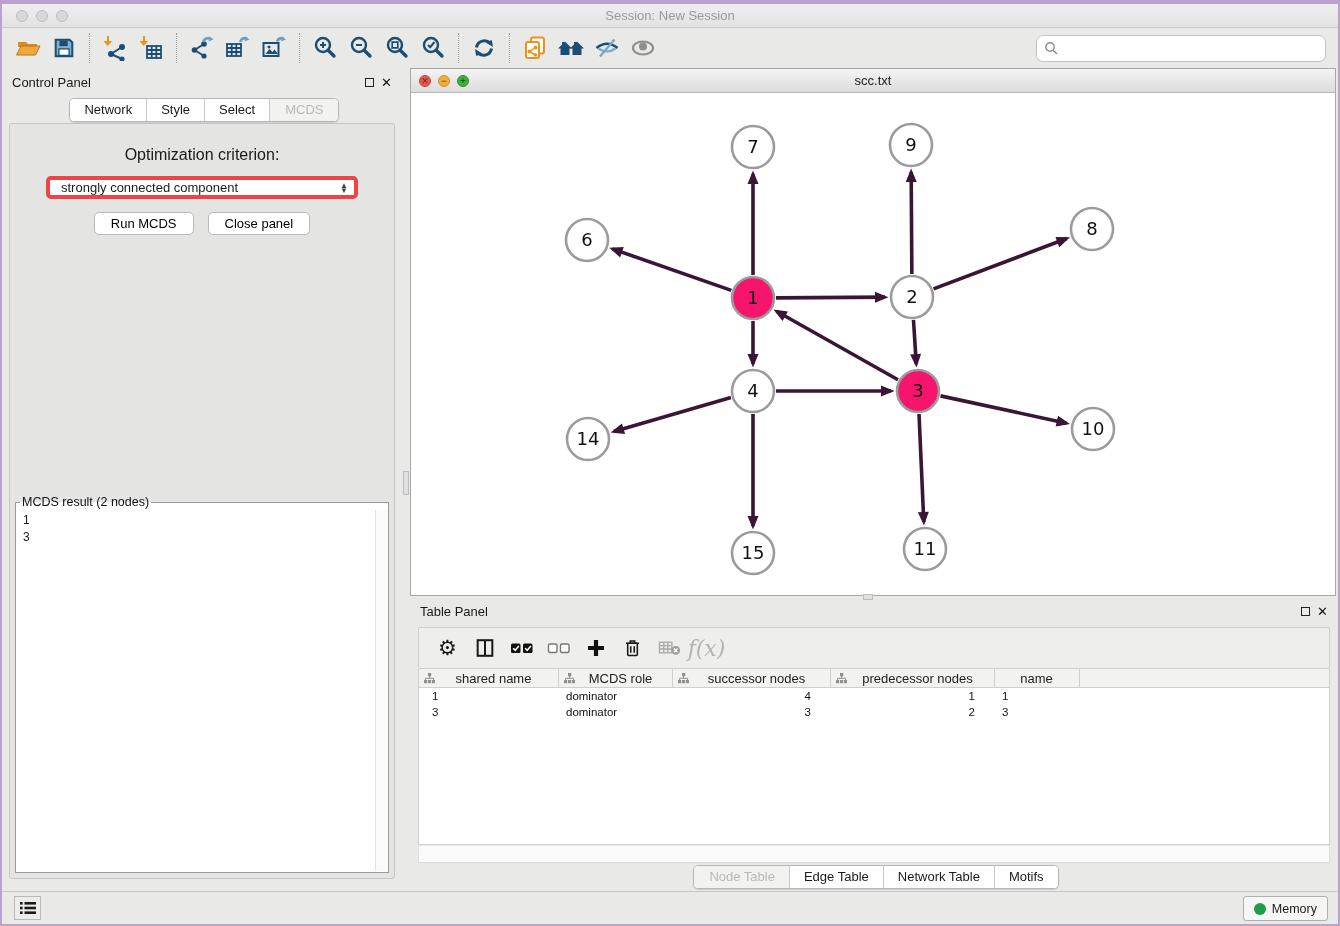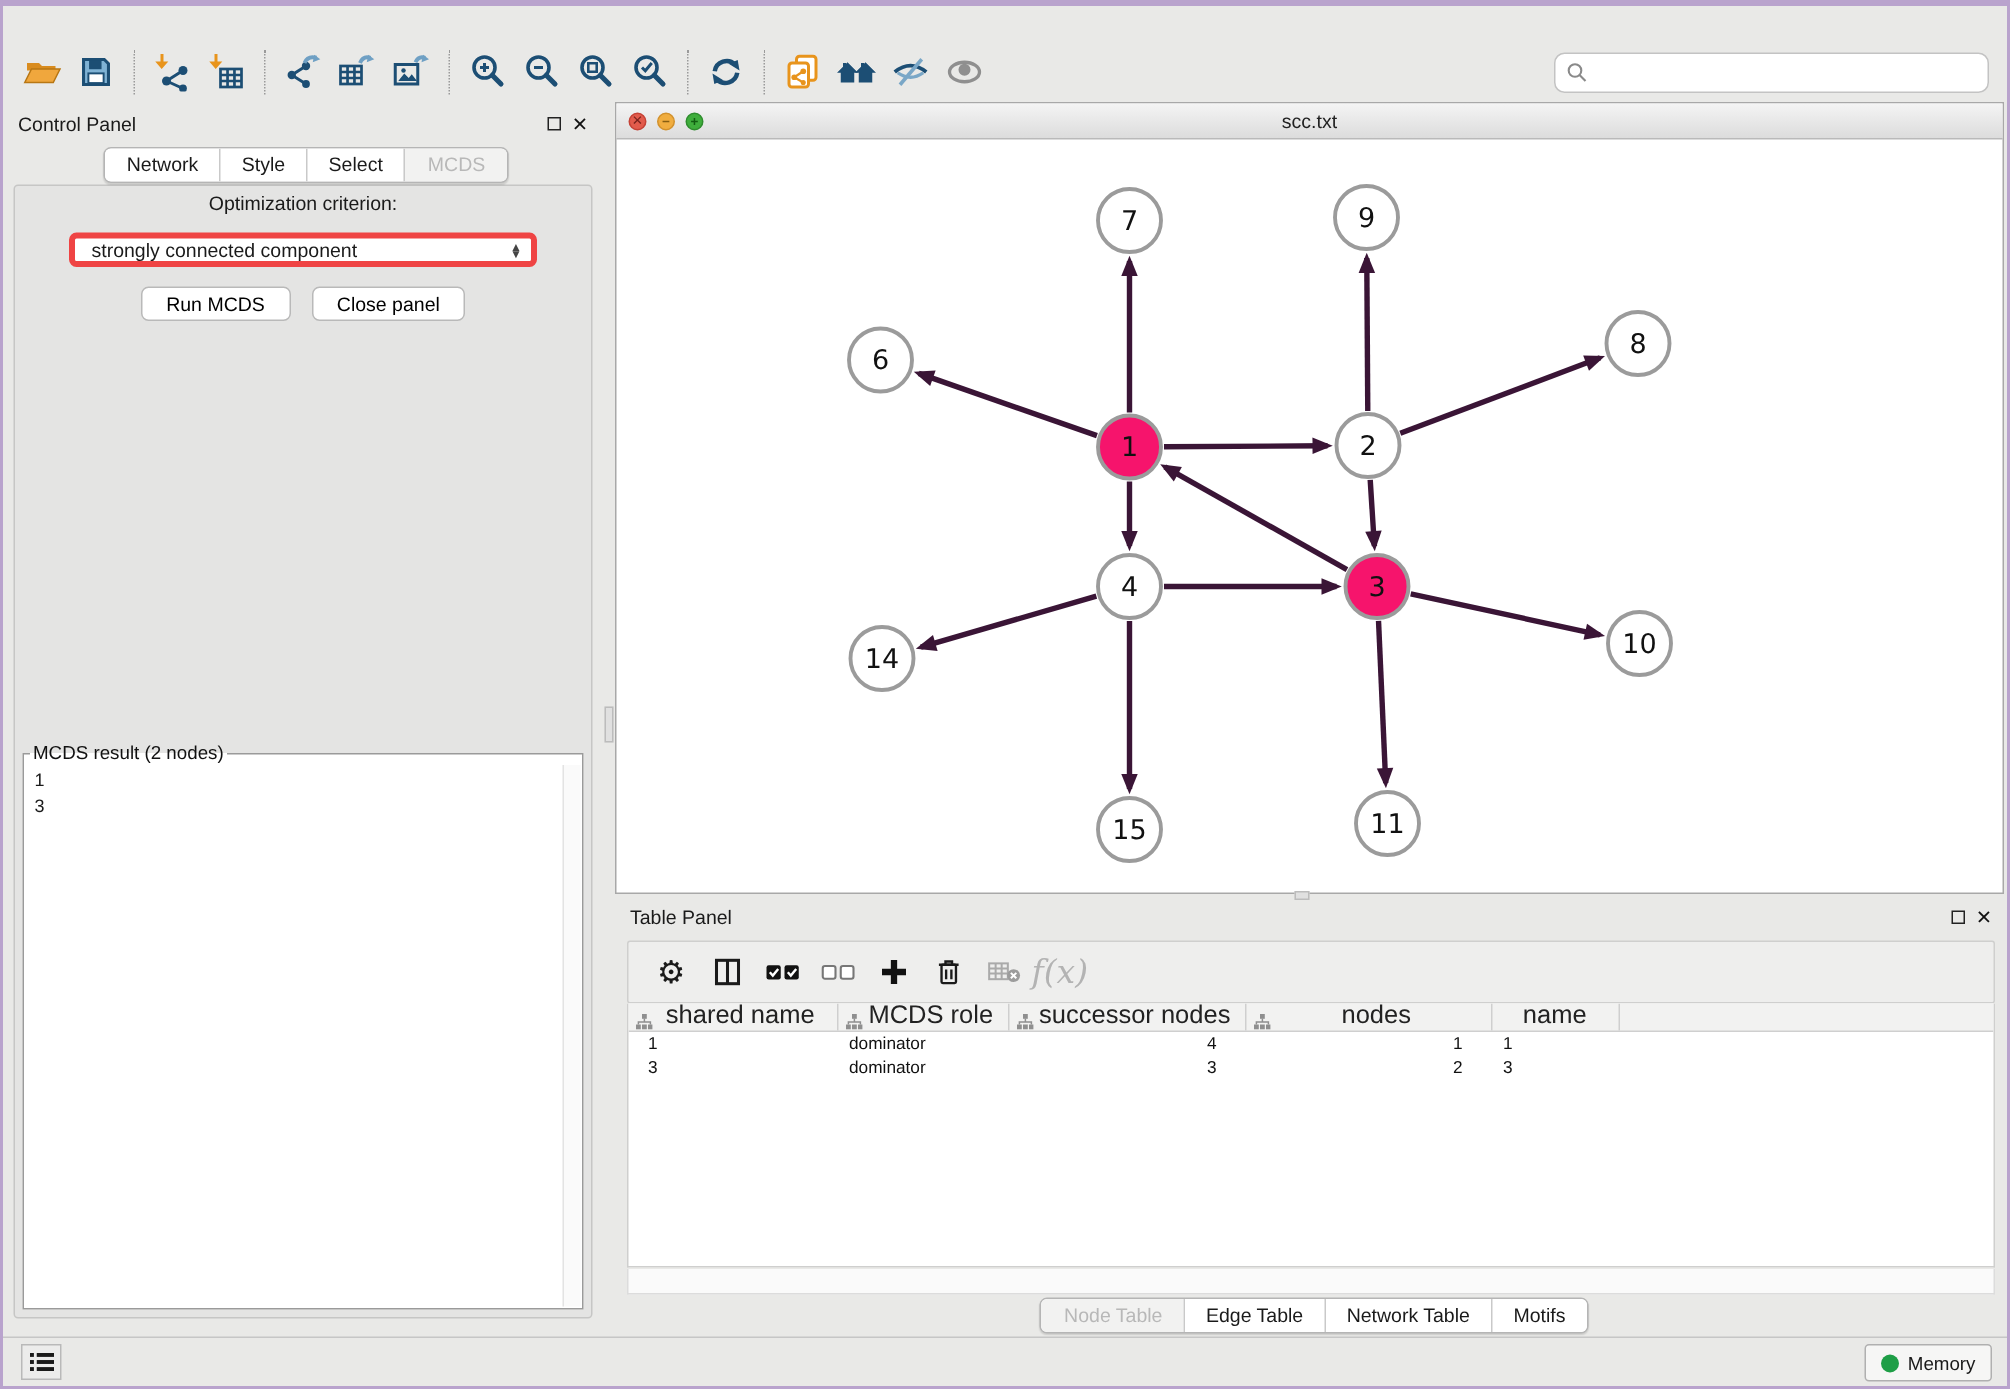--- a/index.html
+++ b/index.html
@@ -29,21 +29,21 @@
   .wm { margin-left:auto; display:flex; align-items:center; gap:7px; }
   .wm-float { width:9px; height:9px; border:1.6px solid #222; }
   .wm-close { font-size:13px; font-weight:bold; color:#111; line-height:9px; }
   .tabs-row { position:absolute; left:4px; right:0; display:flex; justify-content:center; z-index:3; }
   .cp-tabs { top:30px; }
   .tabs { display:flex; border:1px solid #b5b5b5; border-radius:5px; overflow:hidden; background:#fff; box-shadow:0 1px 1px rgba(0,0,0,.12); }
   .tab { padding:3px 14px 4px; font-size:13px; color:#1a1a1a; background:#fff; border-left:1px solid #c9c9c9; cursor:default; white-space:nowrap; }
   .tab:first-child { border-left:none; }
   .tab.disabled { color:#b8b8b8; background:#f2f2f1;padding-left:15px; }
   .cp-body { position:absolute; left:7px; right:7px; top:55px; bottom:12px; background:#e4e4e3; border:1px solid #c6c6c5; border-radius:3px; }
-  .opt-label { text-align:center; margin-top:4px; font-size:13px; }
+  .opt-label { text-align:center; margin-top:22px; font-size:16px; }
   .cp-select { margin:12px auto 0; width:312px; height:23px; background:#fff; border:4px solid #ef4444; border-radius:5px;
     display:flex; align-items:center; padding:0 6px 0 11px; font-size:13px; }
   .stepper { margin-left:auto; display:flex; flex-direction:column; line-height:5px; font-size:8px; color:#444; }
   .cp-buttons { display:flex; justify-content:center; gap:14px; margin-top:13px; }
   .cp-btn { background:#fff; border:1px solid #b9b9b9; border-radius:5px; font-size:13px; padding:3px 16px; font-family:inherit; }
   fieldset.result { position:absolute; left:5px; right:5px; bottom:5px; height:378px; border:1px solid #9a9a9a; background:#fff; padding:0; }
   fieldset.result legend { font-size:12.5px; margin-left:4px; padding:0 2px; background:transparent; color:#111; }
   .result-area { position:absolute; left:1px; right:13px; top:1px; bottom:1px; background:#fff; font-size:12px; padding:2px 0 0 6px; line-height:17px; }
   .result-scroll { position:absolute; right:1px; top:1px; bottom:1px; width:12px; background:#fafafa; border-left:1px solid #e3e3e3; }
 
@@ -67,40 +67,46 @@
 
   
   .tpanel { position:absolute; left:408px; top:593px; right:0; bottom:33px; }
   .tp-toolbar { position:absolute; left:8px; right:8px; top:30px; height:42px; background:#eeeeed; border:1px solid #cfcfce; border-radius:2px;
     display:flex; align-items:center; padding-left:12px; gap:4px; }
   .tp-icon { width:33px; height:30px; display:flex; align-items:center; justify-content:center; }
   .gear-glyph { font-family:"DejaVu Sans",sans-serif; font-size:21px; color:#1a1a1a; line-height:20px; }
   .fx-glyph { font-family:"DejaVu Serif",serif; font-style:italic; font-size:22px; color:#b3b3b3; }
   .tbl { position:absolute; left:8px; right:8px; top:72px; bottom:46px; background:#fff; border:1px solid #cfcfce; border-top:none; overflow:hidden; }
   .thead { display:flex; height:19px; background:#f2f2f1; border-bottom:1px solid #cfcfcf; }
-  .th { display:flex; align-items:flex-end; font-size:17px; color:#222; border-right:1px solid #cfcfcf; padding-left:5px; position:relative; }
+  .th { display:flex; align-items:center; font-size:13px; color:#222; border-right:1px solid #cfcfcf; padding-left:5px; position:relative; }
   .th .th-label { flex:1; text-align:center; padding-right:6px; }
   .trow { display:flex; height:16px; align-items:center; }
   .td { font-size:11.5px; color:#111; overflow:hidden; white-space:nowrap; }
   .tbl-hscroll { position:absolute; left:8px; right:8px; bottom:28px; height:17px; background:#fafafa; border:1px solid #dcdcdc; border-top:none; }
   .tp-tabs { bottom:2px; }
 
   
   .statusbar { position:absolute; left:0; right:0; bottom:0; height:33px; border-top:1px solid #c6c6c6; background:#e9e9e7; }
   .tasks-btn { position:absolute; left:12px; top:4px; width:27px; height:24px; background:#ececeb; border:1px solid #b9b9b9; display:flex; align-items:center; justify-content:center; }
   .memory-btn { position:absolute; right:10px; top:4px; height:25px; background:#f6f6f5; border:1px solid #b0b0b0; border-radius:3px;
     display:flex; align-items:center; gap:6px; padding:0 10px; font-size:12.5px;text-align:center; }
   .memdot { width:12px; height:12px; border-radius:50%; background:#1e9e46; }
   svg { display:block; }
 </style>
 </head>
 <body>
 
 <div id="app">
 
+  <div class="titlebar">
+    <div class="traffic-gray"></div>
+    <div class="traffic-gray"></div>
+    <div class="traffic-gray"></div>
+    <div class="win-title">Session: New Session</div>
+  </div>
 
   <div class="toolbar">
     <div class="tbtn">
       <span>
           <svg width="26" height="26" viewBox="0 0 26 26">
             <path d="M3 7h8l2 2h9v3H3z" fill="#d98c1f"></path>
             <path d="M1.5 20 L6 11 h19 l-4.5 9z" fill="#f0a73d" stroke="#b87714" stroke-width="1"></path>
           </svg>
         </span>
     </div>

